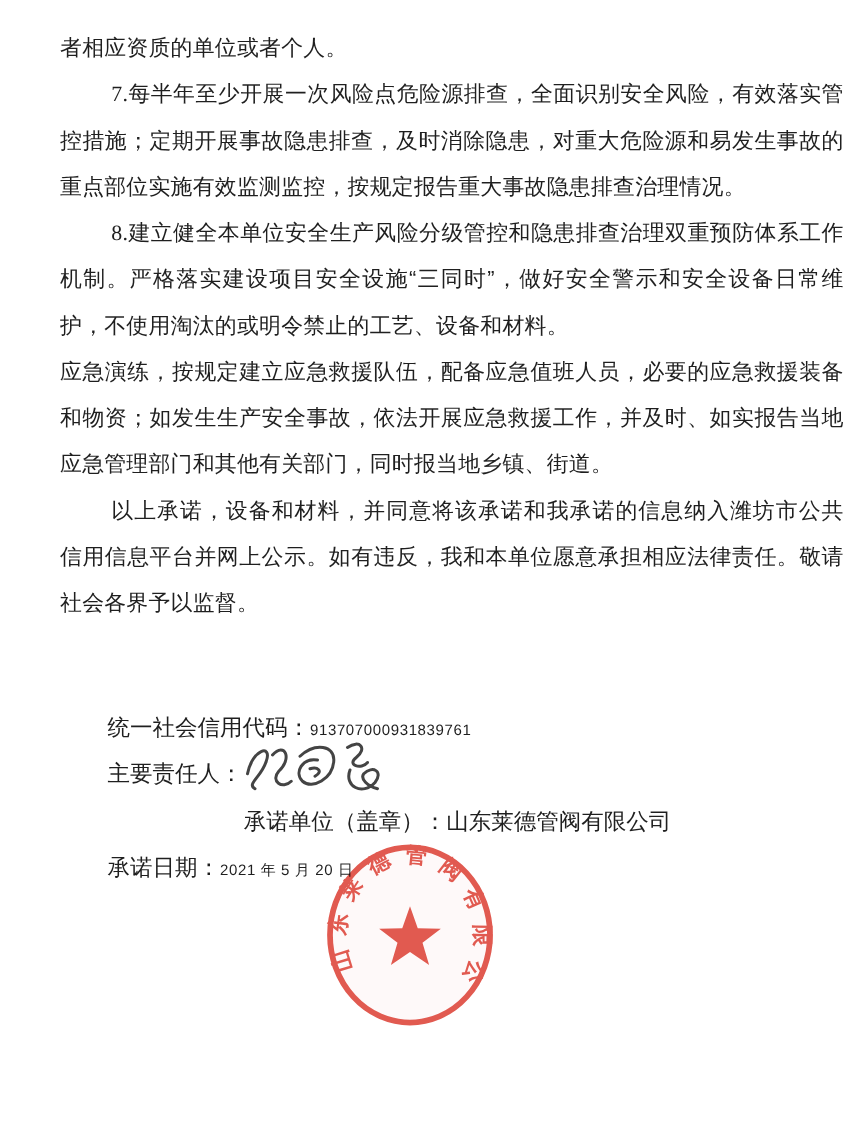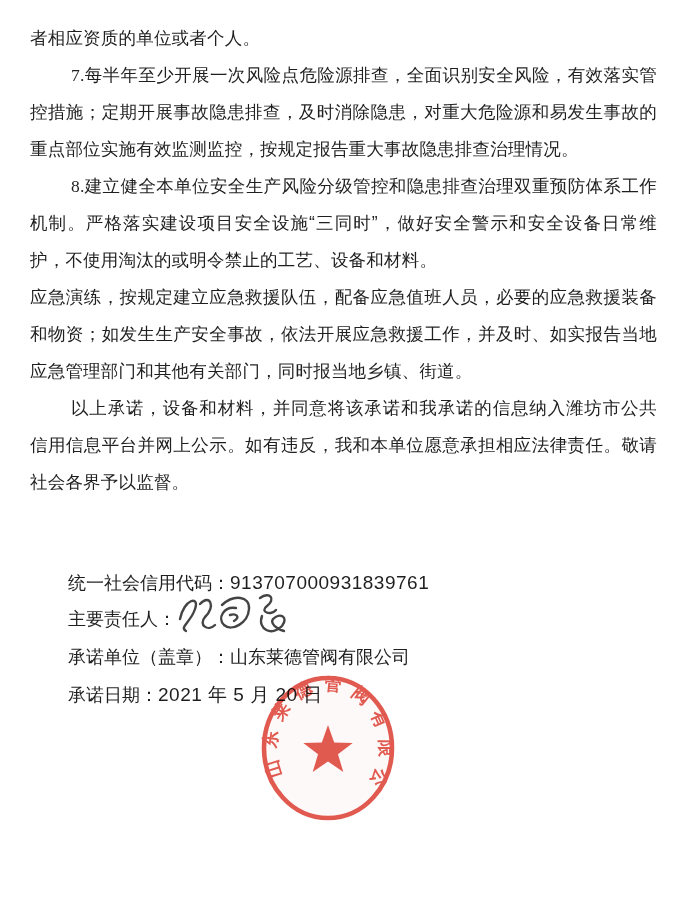--- a/index.html
+++ b/index.html
@@ -8,21 +8,21 @@
     background: #ffffff;
     overflow: hidden;
     font-family: "Liberation Sans", "Liberation Serif", serif;
     color: #1f1f1f;
     position: relative;
   }
   .doc {
     position: relative;
     width: 688px; height: 905px;
     box-sizing: border-box;
-    padding: 20px 31px 0 30px;
+    padding: 20px 31px 0 48px;
   }
   
   .body-text { width: 627px; }
   .tline {
     height: 37px;
     line-height: 37px;
     font-size: 17.5px;
     overflow: hidden;
     text-align: justify;
     letter-spacing: 0.2px;
@@ -42,23 +42,23 @@
     margin-left: 38px;
     position: relative;
     width: 560px;
   }
   .fline {
     height: 37px;
     line-height: 37px;
     font-size: 18px;
     position: relative;
   }
-  .fline .num { font-size: 19px; letter-spacing: 0.5px; margin-top: 35px; }
+  .fline .num { font-size: 12px; letter-spacing: 0.5px; margin-top: 35px; }
   .fline-responsible { }
-  .fline-unit { margin-top: 1px; }
+  .fline-unit { margin-top: 1px; text-align: center; }
   .fline-date { margin-top: 0px; }
   
   .signature {
     position: absolute;
     left: 104px;
     top: -16px;
     z-index: 3;
   }
   .signature path {
     stroke: #343434;

